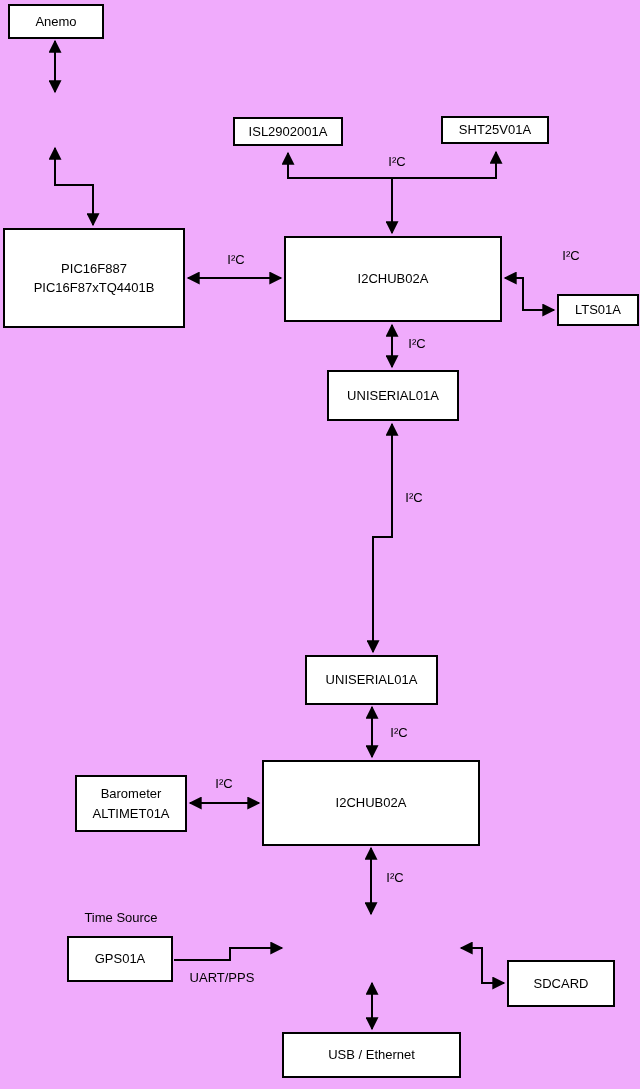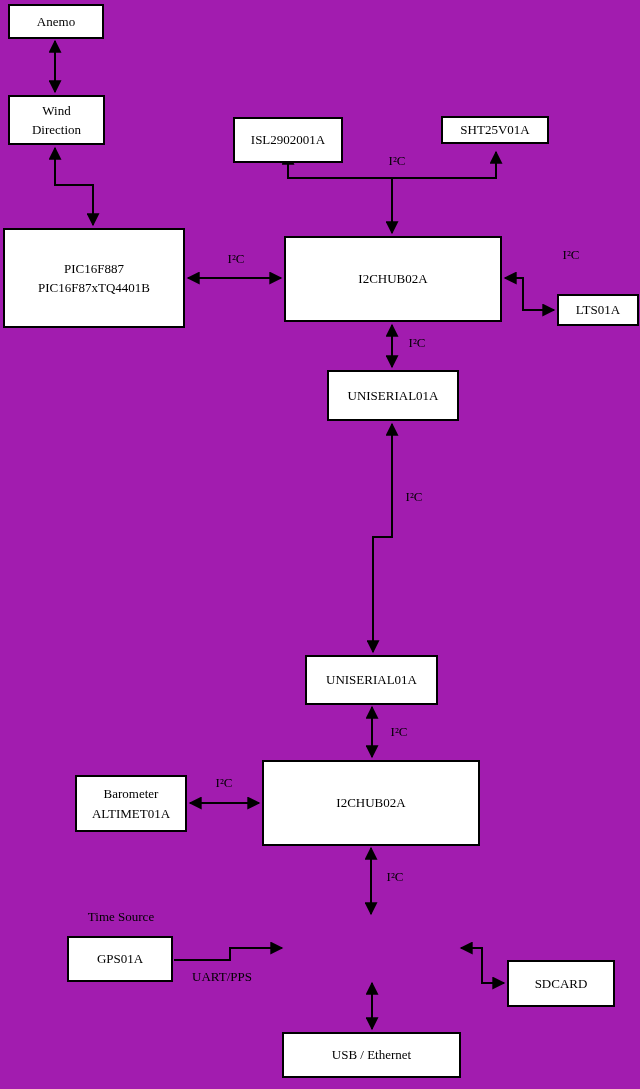--- a/index.html
+++ b/index.html
@@ -1,18 +1,18 @@
 <!DOCTYPE html>
 <html><head>
 <meta charset="utf-8">
 <style>
   html,body { margin:0; padding:0; background:#ffffff; }
   #canvas {
-    position:relative; width:640px; height:1089px; background:#a21caf;
-    font-family:Liberation Serif, serif; color:#000;
+    position:relative; width:640px; height:1089px; background:#f0abfc;
+    font-family:Liberation Sans, sans-serif; color:#000;
     overflow:hidden;
   }
   #wires { position:absolute; left:0; top:0; z-index:1; }
   .box {
     position:absolute; z-index:2; box-sizing:border-box;
     border:2px solid #000; background:#fff;
     display:flex; align-items:center; justify-content:center;
     text-align:center; font-size:13px; line-height:1.5;
     white-space:pre-line;
   }
@@ -45,27 +45,25 @@
       <path d="M190,803 L259,803" marker-start="url(#arr)" marker-end="url(#arr)"></path>
       <path d="M371,848 L371,914" marker-start="url(#arr)" marker-end="url(#arr)"></path>
       <path d="M174,960 L230,960 L230,948 L282,948" marker-end="url(#arr)"></path>
       <path d="M461,948 L482,948 L482,983 L504,983" marker-start="url(#arr)" marker-end="url(#arr)"></path>
       <path d="M372,983 L372,1029" marker-start="url(#arr)" marker-end="url(#arr)"></path>
     </g>
   </svg>
 
   <div class="box" style="left:8px;top:4px;width:96px;height:35px">Anemo</div>
 
-  <div class="box" style="left:8px;top:95px;width:97px;height:50px">Wind
-Direction</div>
 
   <div class="box" style="left:3px;top:228px;width:182px;height:100px">PIC16F887
 PIC16F87xTQ4401B</div>
 
-  <div class="box" style="left:233px;top:117px;width:110px;height:46px">ISL2902001A</div>
+  <div class="box" style="left:233px;top:117px;width:110px;height:29px">ISL2902001A</div>
 
   <div class="box" style="left:441px;top:116px;width:108px;height:28px">SHT25V01A</div>
 
   <div class="box" style="left:284px;top:236px;width:218px;height:86px">I2CHUB02A</div>
 
   <div class="box" style="left:557px;top:294px;width:82px;height:32px">LTS01A</div>
 
   <div class="box" style="left:327px;top:370px;width:132px;height:51px">UNISERIAL01A</div>
 
   <div class="box" style="left:305px;top:655px;width:133px;height:50px">UNISERIAL01A</div>

